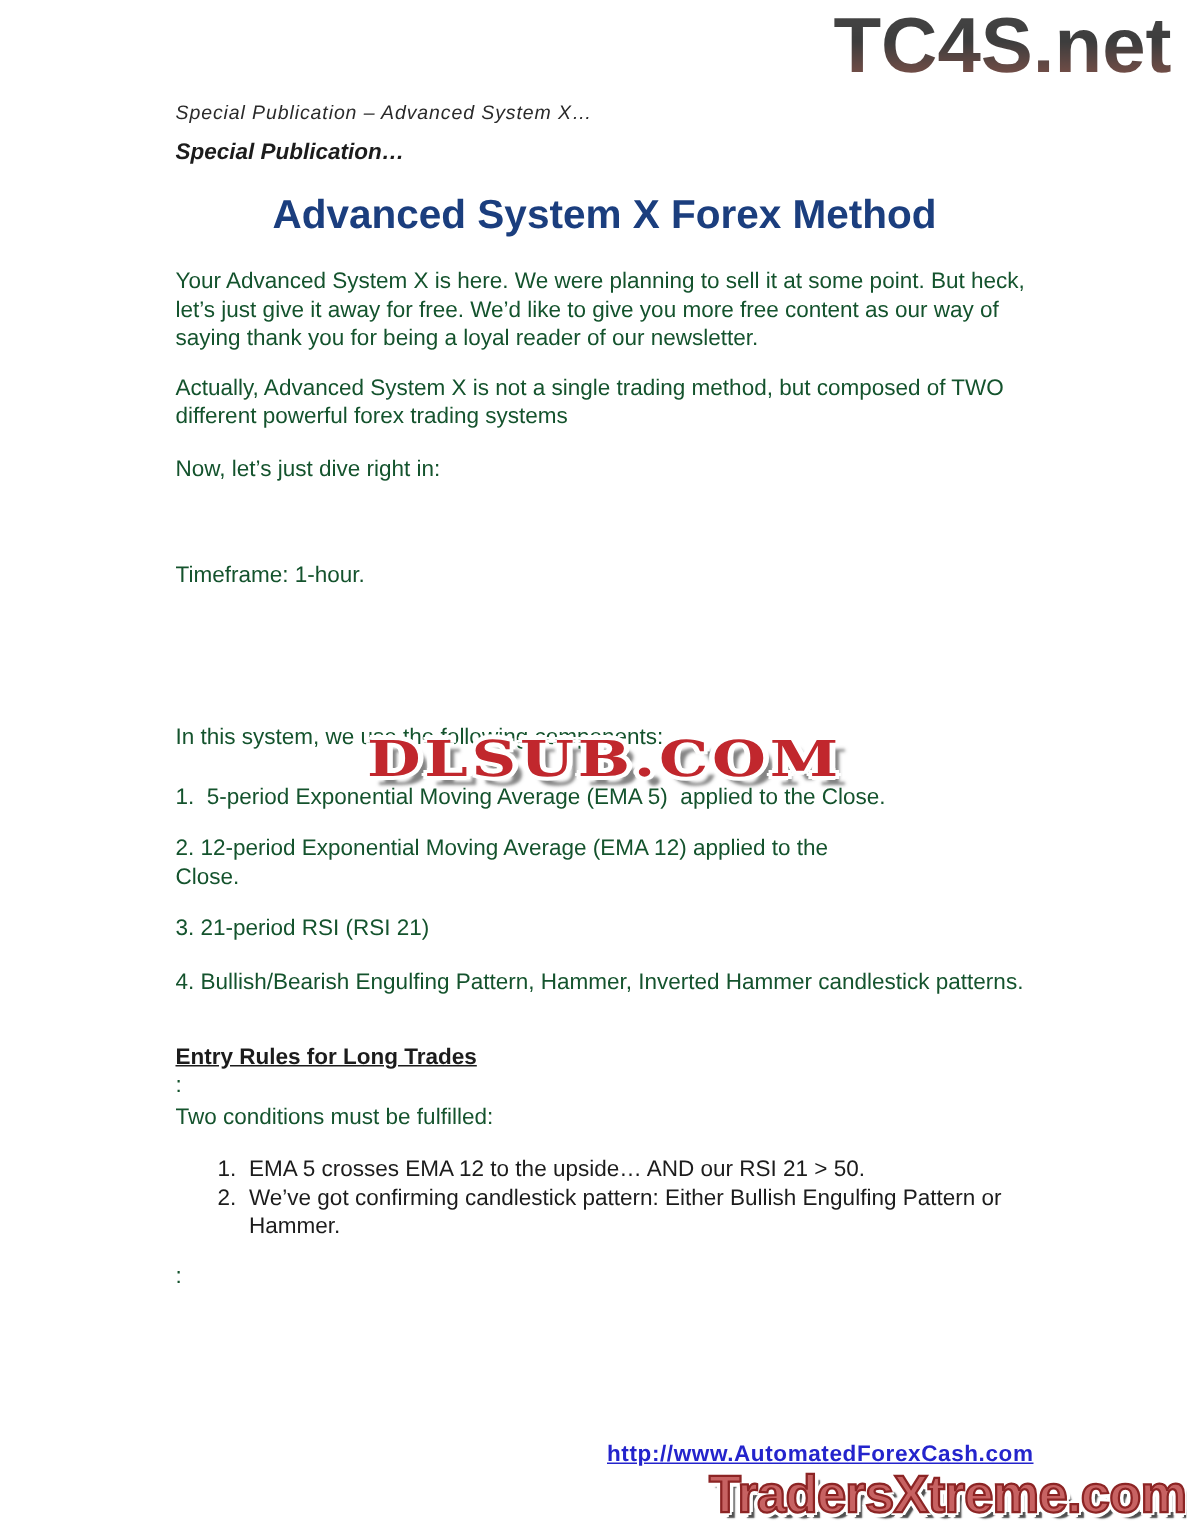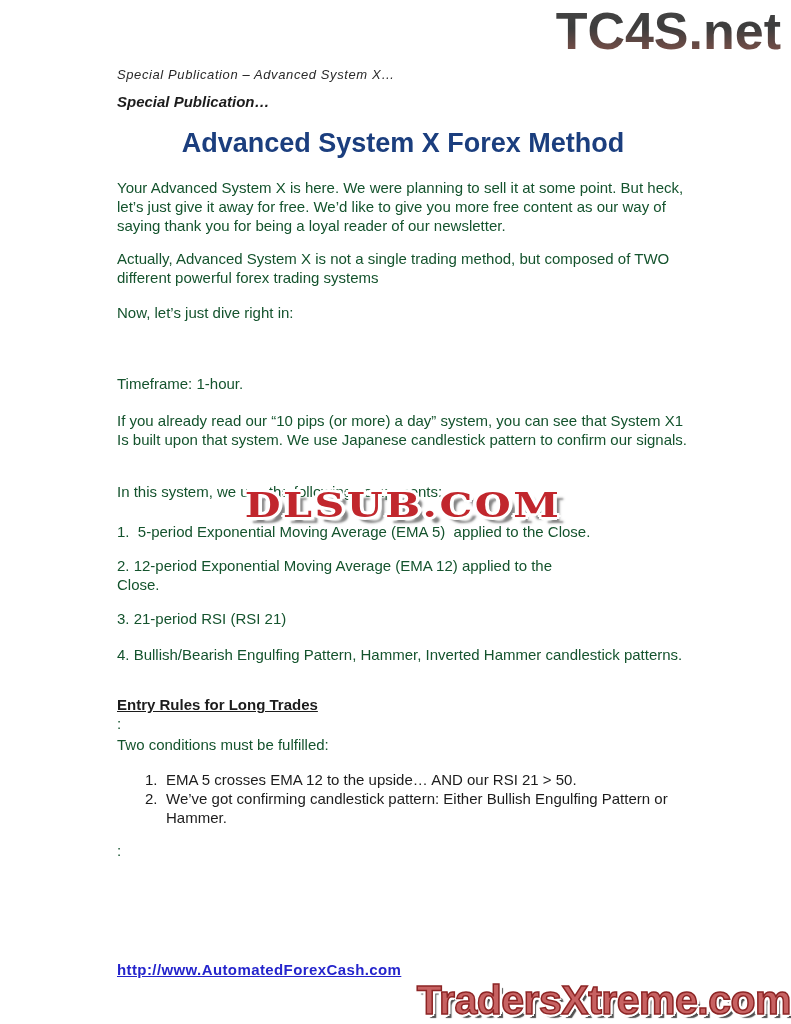--- a/index.html
+++ b/index.html
@@ -103,30 +103,30 @@
       -2px 2px 0 #ffffff, 2px 2px 0 #ffffff,
       -3px 0 0 #ffffff, 3px 0 0 #ffffff,
       0 -3px 0 #ffffff, 0 3px 0 #ffffff,
       5px 6px 2px rgba(110,110,110,0.85);
     z-index: 5;
   }
 
   
   .footer-link {
     top: 961px; left: 117px; width: 572px;
-    text-align: left;
+    text-align: right;
     font-size: 15px; font-weight: 700; letter-spacing: 0.4px;
     color: #2424cc;
     text-decoration: underline;
     cursor: pointer;
     white-space: pre-wrap;
   }
   .footer-logo {
     top: 977px; right: 0px;
-    font-size: 41px; font-weight: 700; letter-spacing: -0.5px;
+    font-size: 35px; font-weight: 700; letter-spacing: -0.5px;
     color: #c76262;
     -webkit-text-stroke: 1.5px #8c2424;
     text-shadow:
       -2px -2px 0 #ffffff, 2px -2px 0 #ffffff,
       -2px 2px 0 #ffffff, 2px 2px 0 #ffffff,
       -3px 0 0 #ffffff, 3px 0 0 #ffffff,
       0 -3px 0 #ffffff, 0 3px 0 #ffffff,
       4px 4px 1px rgba(60,60,60,0.9);
     z-index: 4;
   }
@@ -140,21 +140,20 @@
   <div class="abs site-logo">TC4S.net</div>
 
   <div class="abs kicker">Special Publication…</div>
   <h1 class="abs doc-title">Advanced System X Forex Method</h1>
 
   <p class="abs para p1">Your Advanced System X is here. We were planning to sell it at some point. But heck, let’s just give it away for free. We’d like to give you more free content as our way of saying thank you for being a loyal reader of our newsletter.</p>
   <p class="abs para p2">Actually, Advanced System X is not a single trading method, but composed of TWO different powerful forex trading systems</p>
   <p class="abs para p3">Now, let’s just dive right in:</p>
 
   <p class="abs para timeframe">Timeframe: 1-hour.</p>
-  <p class="abs para p4">If you already read our “10 pips (or more) a day” system, you can see that System X1 Is built upon that system. We use Japanese candlestick pattern to confirm our signals.</p>
   <p class="abs para p5">In this system, we use the following components:</p>
 
   <p class="abs para comp1">1.  5-period Exponential Moving Average (EMA 5)  applied to the Close.</p>
   <p class="abs para comp2">2. 12-period Exponential Moving Average (EMA 12) applied to the
 Close.</p>
   <p class="abs para comp3">3. 21-period RSI (RSI 21)</p>
   <p class="abs para comp4">4. Bullish/Bearish Engulfing Pattern, Hammer, Inverted Hammer candlestick patterns.</p>
 
   <h3 class="abs entry-heading">Entry Rules for Long Trades</h3>
   <p class="abs para colon1">:</p>

